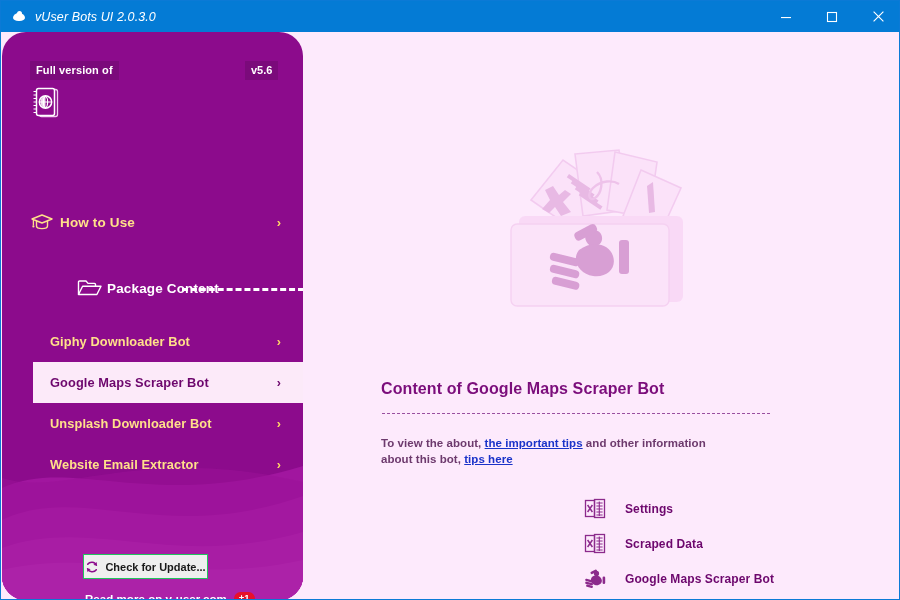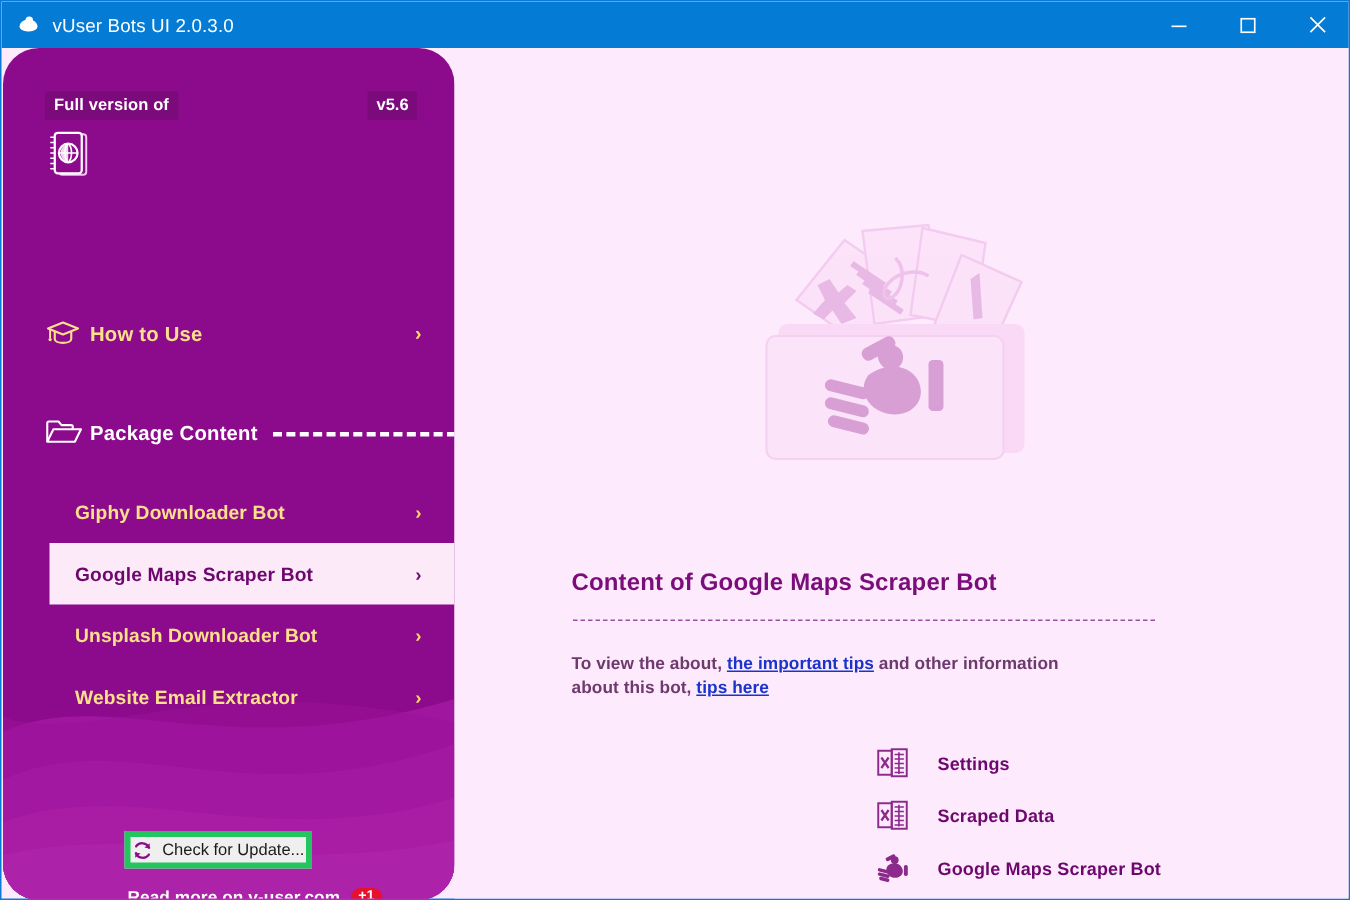--- a/index.html
+++ b/index.html
@@ -38,21 +38,21 @@
   }
   .tb-icon::after {
     content: "";
     position: absolute; left: 4.5px; top: 1px;
     width: 5px; height: 5px;
     background: #fff;
     border-radius: 50%;
   }
   .tb-title {
     color: #ffffff; font-size: 12.5px;
-    letter-spacing: .1px; white-space: nowrap;
+    letter-spacing: .1px; white-space: nowrap; font-style: italic;
   }
   .tb-controls {
     position: absolute; right: 0; top: 0;
     height: 31px; display: flex;
   }
   .tb-btn {
     width: 46px; height: 31px;
     display: flex; align-items: center; justify-content: center;
   }
   .tb-btn svg { display: block; }
@@ -99,21 +99,21 @@
   .nav-label { font-size: 13.5px; font-weight: bold; letter-spacing: .15px; }
   .nav-chev {
     position: absolute; right: 22px; top: 50%; transform: translateY(-50%);
     font-size: 13px; font-weight: bold;
   }
   .lbl-cream { color: #ffe08a; }
   .lbl-white { color: #ffffff; }
   .chev-cream { color: #ffd966; }
 
   .row-howto { top: 168px; }
-  .row-pkg { top: 234px; }
+  .row-pkg { top: 234px; padding-left: 47px; }
   .pkg-dash {
     position: absolute; left: 180px; top: 256px;
     width: 122px; height: 0;
     border-top: 3px dashed #ffffff;
   }
 
   
   .bot-list { position: absolute; left: 0; top: 289px; width: 301px; }
   .bot-item {
     position: relative; left: 31px;
@@ -130,23 +130,23 @@
   }
   .bot-item.selected { background: #fceaf9; }
   .bot-item.selected .bot-label { color: #6d076d; }
   .bot-item.selected .bot-chev { color: #6d076d; }
 
   
   .update-btn {
     position: absolute; left: 81px; top: 522px;
     width: 125px; height: 25px;
     background: #efefef;
-    border: 4px solid #22c55e;
+    border: 1px solid #22c55e;
     display: flex; align-items: center; justify-content: center;
-    font-size: 11px; font-weight: normal; color: #1a1a1a;
+    font-size: 11px; font-weight: bold; color: #1a1a1a;
   }
   .update-btn .u-ico { margin-right: 6px; display: flex; }
   .read-more {
     position: absolute; left: 83px; top: 560px;
     display: flex; align-items: center;
   }
   .read-more .rm-text {
     color: #ffffff; font-size: 11.5px; font-weight: bold;
     text-decoration: underline; letter-spacing: .05px;
   }

